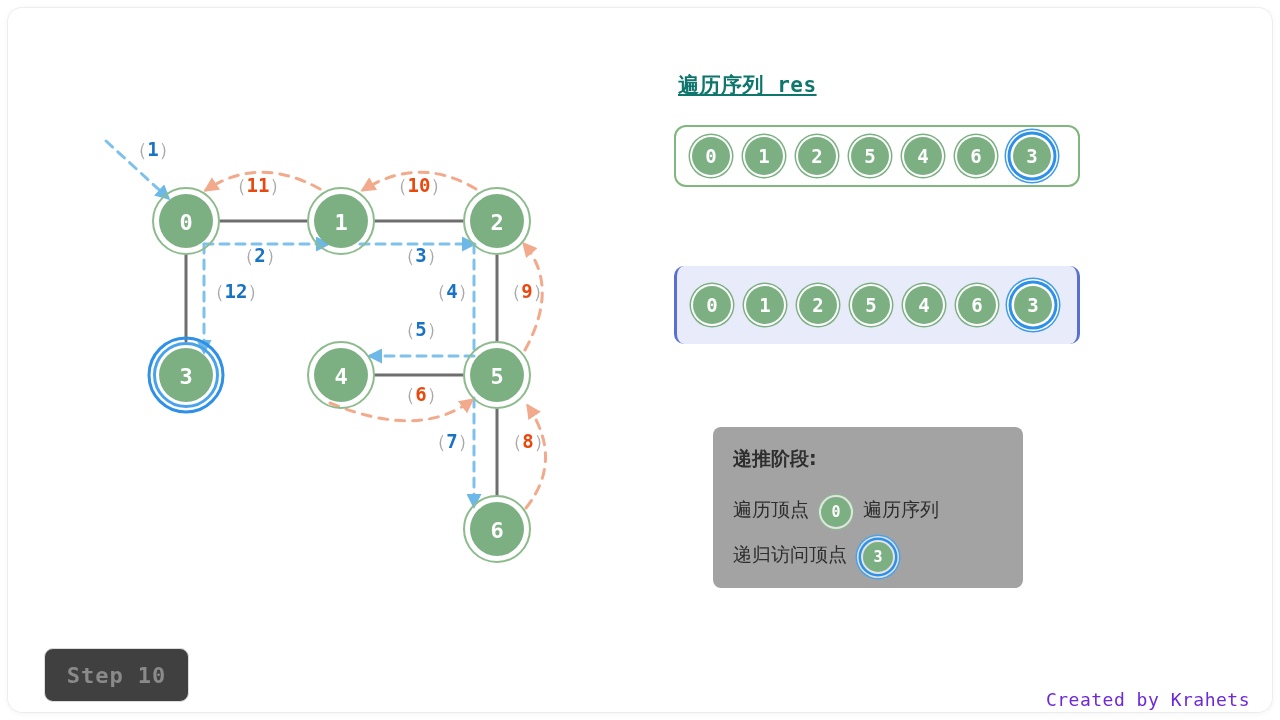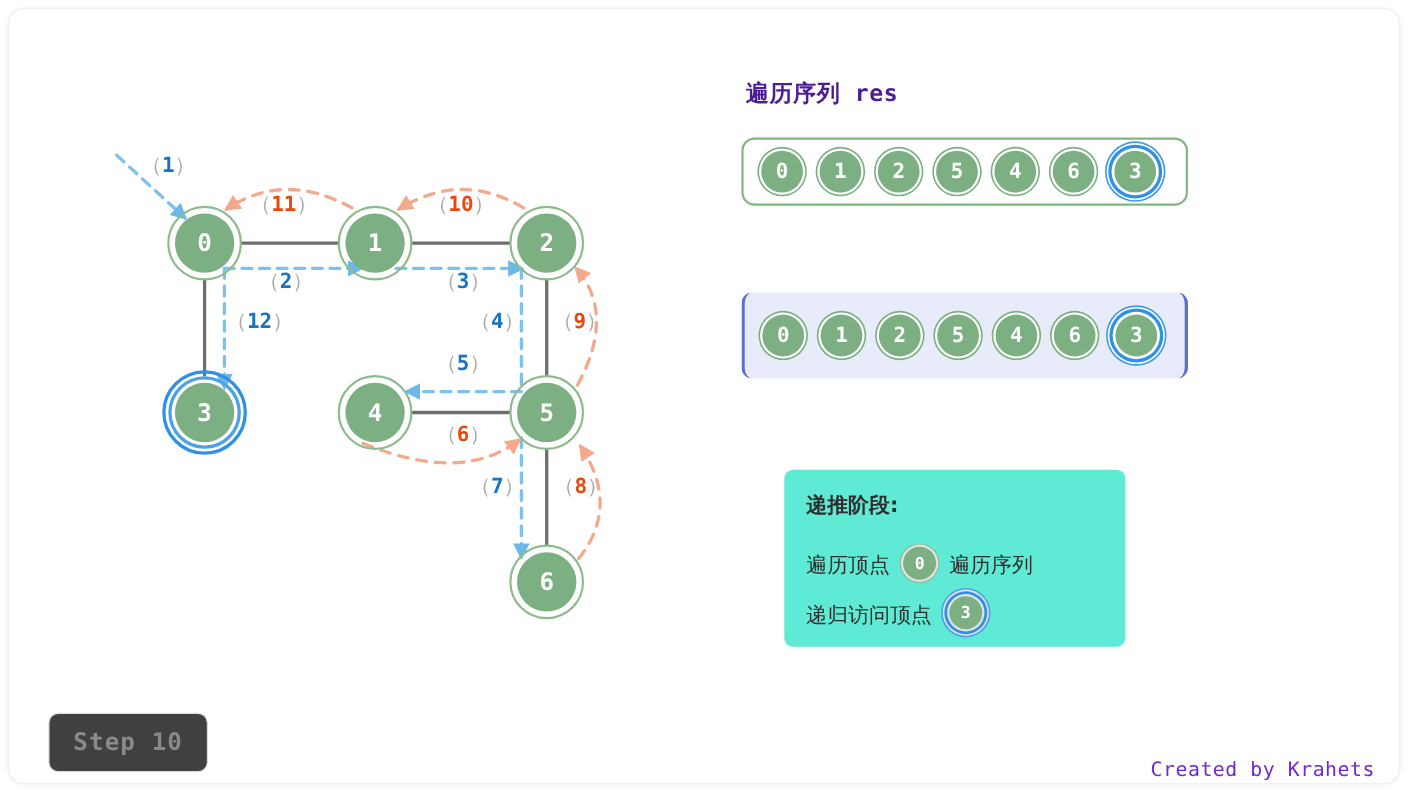--- a/index.html
+++ b/index.html
@@ -24,21 +24,21 @@
 
   
   .panel-title {
     position: absolute;
     font-family: "DejaVu Sans Mono", "Liberation Mono", monospace;
     font-weight: bold;
     font-size: 21px;
     letter-spacing: 0.5px;
     white-space: nowrap;
   }
-  #res-title  { left: 670px; top: 63px;  color: #4c1d95; }
+  #res-title  { left: 670px; top: 63px;  color: #0f766e; text-decoration: underline; }
   #visited-title { left: 670px; top: 208px; color: #2f4fc4; }
 
   
   #res-box {
     position: absolute;
     left: 666px; top: 117px;
     width: 406px; height: 62px;
     border: 2px solid #7fb77e;
     border-radius: 12px;
     box-sizing: border-box;
@@ -81,32 +81,32 @@
   .chip.hl {
     box-shadow: 0 0 0 2.5px #ffffff, 0 0 0 5.5px #2f90e8, 0 0 0 7px #ffffff, 0 0 0 8.5px #3f9ae8;
     margin-left: 3px;
   }
 
   
   #legend-box {
     position: absolute;
     left: 705px; top: 419px;
     width: 310px; height: 161px;
-    background: #5eead4;
+    background: #a3a3a3;
     border-radius: 8px;
   }
   #legend-head {
     position: absolute; left: 20px; top: 19px;
     font-size: 19px; font-weight: bold; color: #2e2e2e;
     font-family: "DejaVu Sans", sans-serif;
     white-space: nowrap;
   }
   .legend-row {
     position: absolute; left: 20px;
-    display: flex; align-items: flex-end;
+    display: flex; align-items: flex-start;
     font-size: 19px; color: #2e2e2e;
     font-family: "DejaVu Sans", sans-serif;
     white-space: nowrap;
   }
   #legend-row-1 { top: 70px; }
   #legend-row-2 { top: 115px; }
   .legend-chip {
     width: 30px; height: 30px; border-radius: 50%;
     background: #7cb083;
     box-shadow: 0 0 0 2px #e3e3e3, 0 0 0 3px #8dbb8d;

